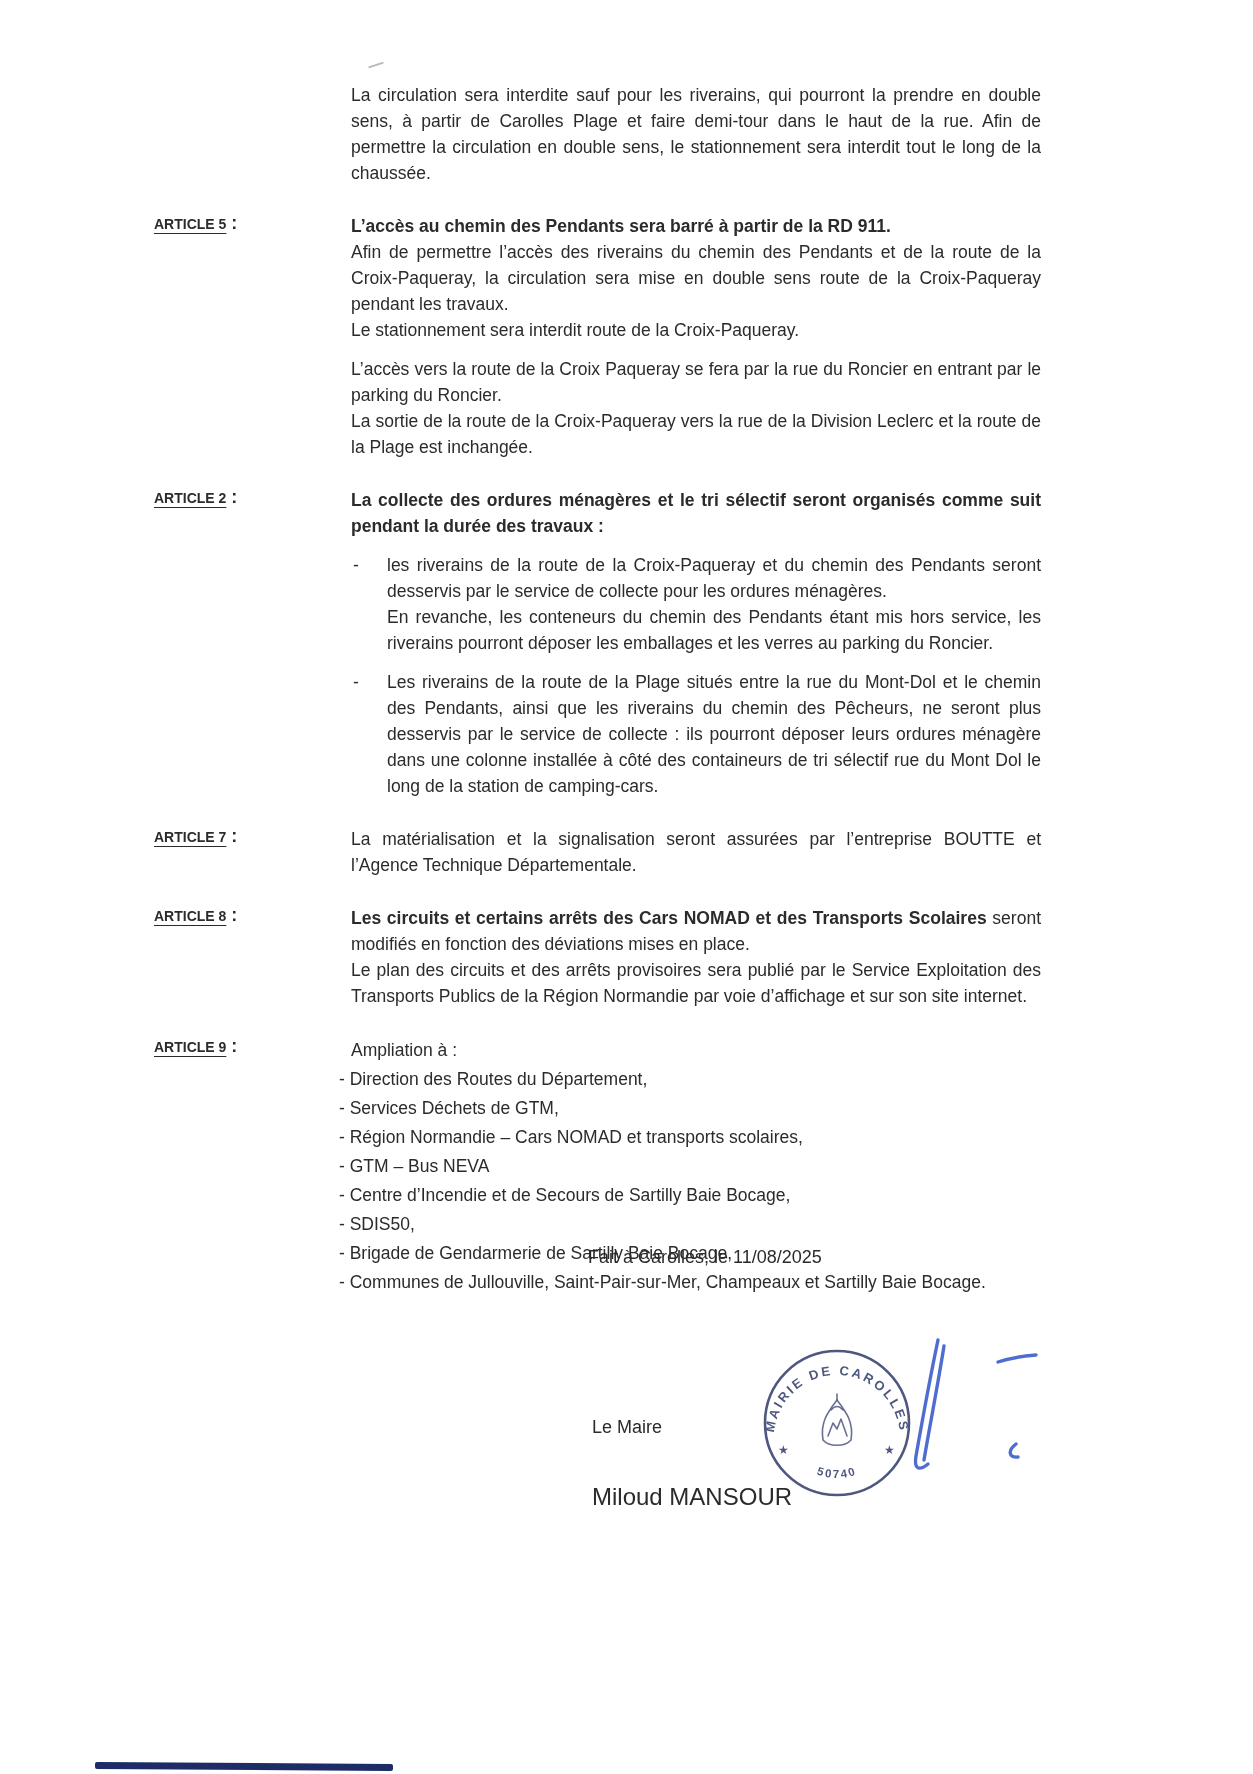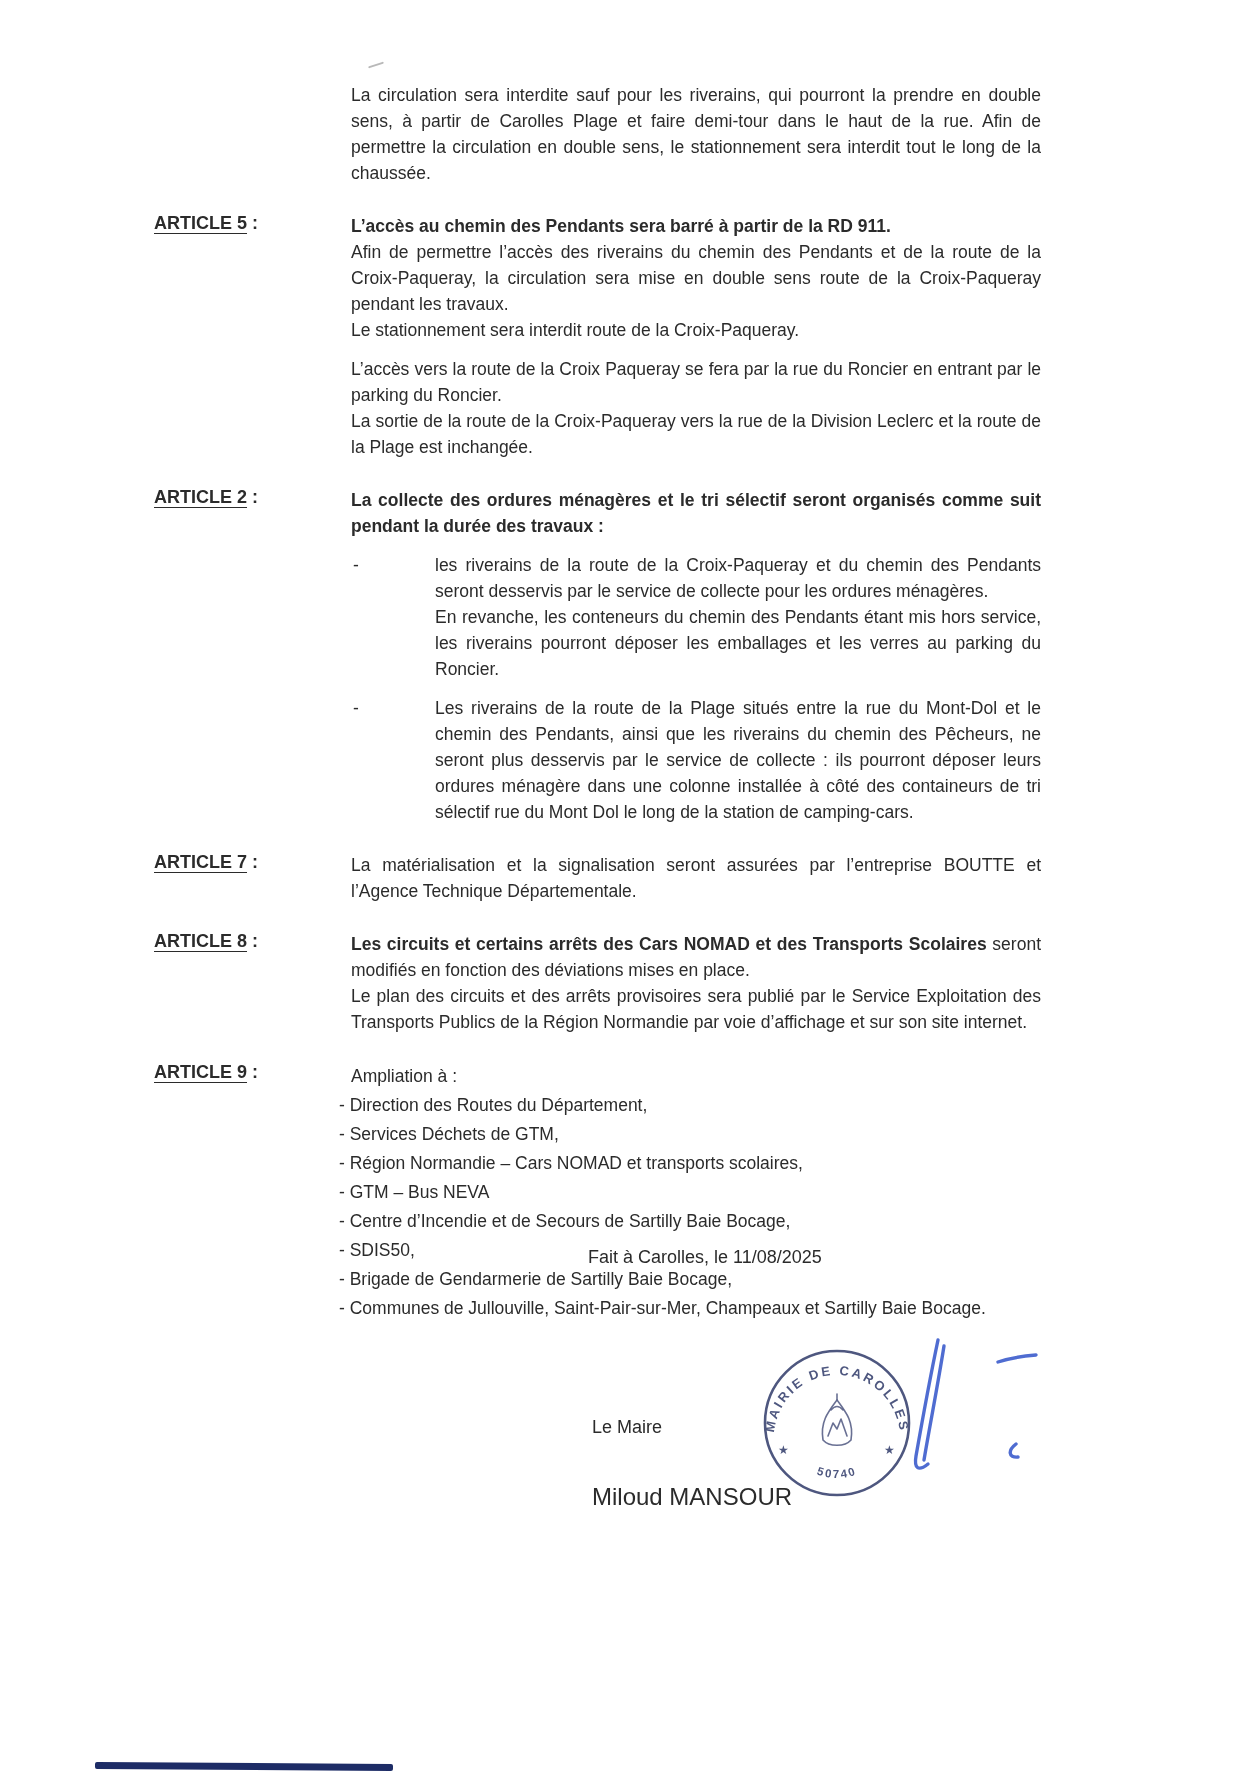--- a/index.html
+++ b/index.html
@@ -28,33 +28,33 @@
   .body-text {
     font-size: 17.5px;
     line-height: 26px;
     text-align: justify;
   }
   .intro { margin-left: 197px; }
   .article { display: flex; margin-top: 27px; }
   .label-col { width: 197px; flex: 0 0 197px; }
   .article-label {
     font-weight: 700;
-    font-size: 18px;
+    font-size: 14px;
     text-decoration: underline;
     text-underline-offset: 4px;
   }
   .label-colon { font-weight: 700; font-size: 18px; }
   .content-col { flex: 1; }
   .bold { font-weight: 700; }
   .gap-before { margin-top: 13px; }
   .bullet-list { margin-top: 13px; }
   .bullet-item { display: flex; }
   .bullet-item + .bullet-item { margin-top: 13px; }
   .dash { flex: 0 0 36px; padding-left: 2px; }
-  .bullet-text { flex: 1; margin-left: 48px; }
+  .bullet-text { flex: 1; }
   .ampliation-list { margin-left: -12px; }
   .ampliation-list .amp-line { line-height: 29px; text-align: justify; }
   .amp-intro { line-height: 29px; }
 
   .closing-date { position: absolute; left: 588px; top: 1247px; font-size: 18px; }
   .closing-title { position: absolute; left: 592px; top: 1417px; font-size: 18px; }
   .closing-name { position: absolute; left: 592px; top: 1483px; font-size: 24px; }
 
   .stamp-svg { position: absolute; left: 752px; top: 1338px; opacity: 0.88; }
   .stamp-ring { fill: none; stroke: var(--stamp); stroke-width: 2.6; }

